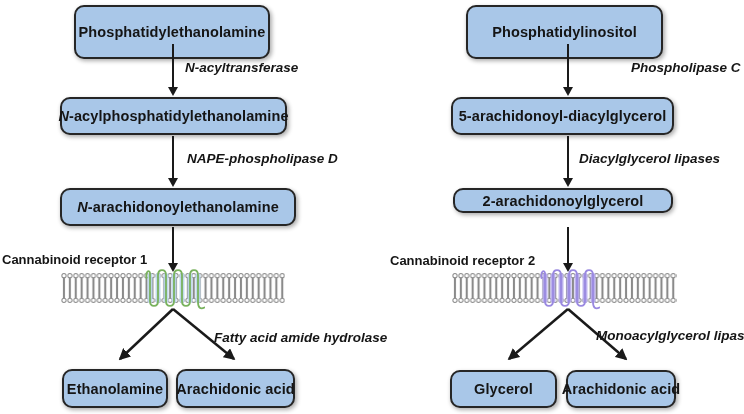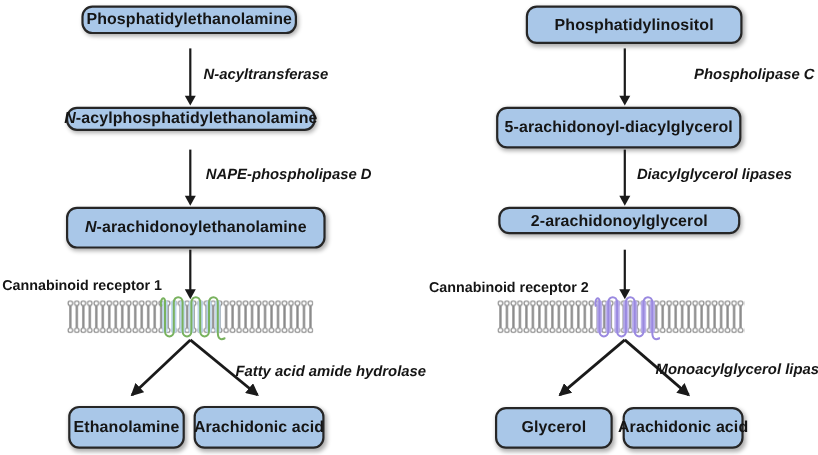--- a/index.html
+++ b/index.html
@@ -46,31 +46,31 @@
     border-right:5.5px solid transparent;
     border-top:9px solid var(--arrow,#1a1a1a);
   }
   .absvg{position:absolute;display:block;}
 </style>
 </head>
 <body>
 
 <div class="canvas">
 
-  <div class="cbox" style="left:74px;top:5px;width:196px;height:26px;">
+  <div class="cbox" style="left:74px;top:5px;width:196px;height:54px;">
     <span><span class="pfx"></span><span>Phosphatidylethanolamine</span></span>
   </div>
 
   <div class="varrow" style="left:167.5px;top:44px;height:52px;">
     <div class="shaft"></div>
     <div class="head"></div>
   </div>
   <div class="enzyme" style="left:185px;top:60px;">N-acyltransferase</div>
 
-  <div class="cbox" style="left:60px;top:97px;width:227px;height:22px;">
+  <div class="cbox" style="left:60px;top:97px;width:227px;height:38px;">
     <span><span class="pfx">N</span><span>-acylphosphatidylethanolamine</span></span>
   </div>
 
   <div class="varrow" style="left:167.5px;top:136px;height:51px;">
     <div class="shaft"></div>
     <div class="head"></div>
   </div>
   <div class="enzyme" style="left:187px;top:151px;">NAPE-phospholipase D</div>
 
   <div class="cbox" style="left:60px;top:188px;width:236px;height:38px;">
@@ -119,21 +119,21 @@
   </svg>
   <div class="enzyme" style="left:214px;top:330px;">Fatty acid amide hydrolase</div>
 
   <div class="cbox" style="left:62px;top:369px;width:106px;height:39px;">
     <span>Ethanolamine</span>
   </div>
   <div class="cbox" style="left:176px;top:369px;width:119px;height:39px;">
     <span>Arachidonic acid</span>
   </div>
 
-  <div class="cbox" style="left:478px;top:5px;width:197px;height:35px;">
+  <div class="cbox" style="left:466px;top:5px;width:197px;height:54px;">
     <span><span class="pfx"></span><span>Phosphatidylinositol</span></span>
   </div>
 
   <div class="varrow" style="left:562.5px;top:44px;height:52px;">
     <div class="shaft"></div>
     <div class="head"></div>
   </div>
   <div class="enzyme" style="left:599px;top:60px;margin-left:32px;">Phospholipase C</div>
 
   <div class="cbox" style="left:451px;top:97px;width:223px;height:38px;">

